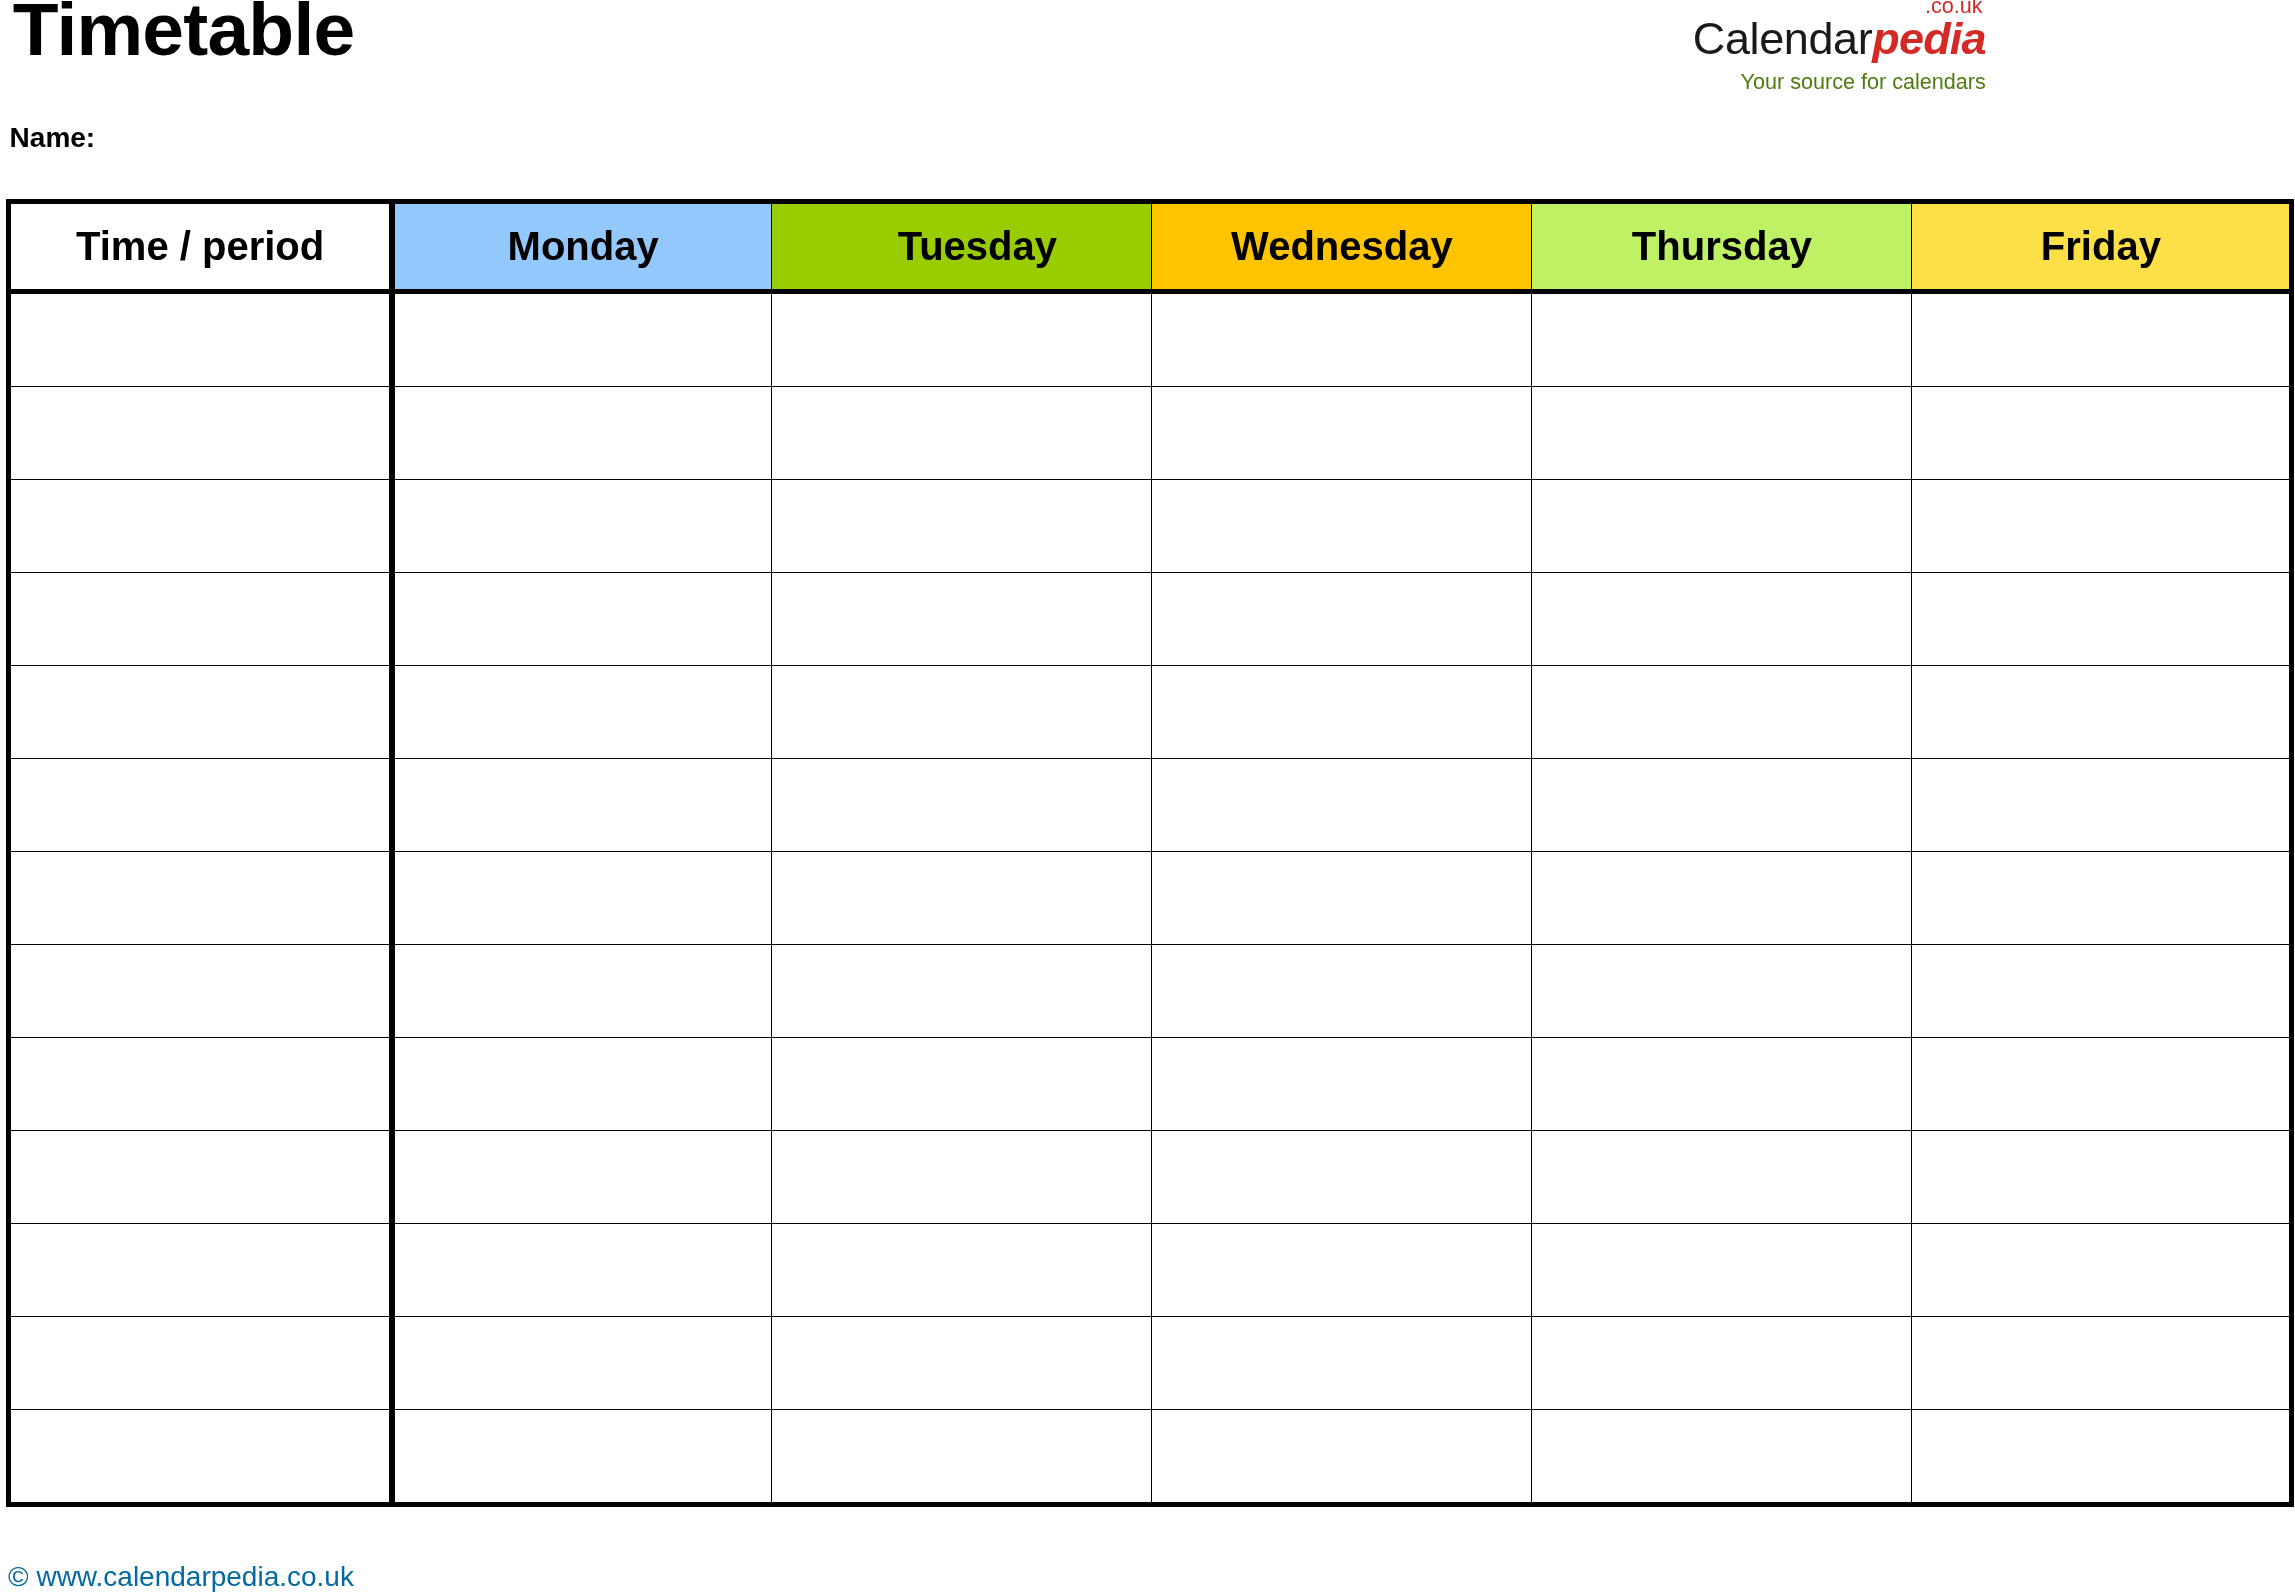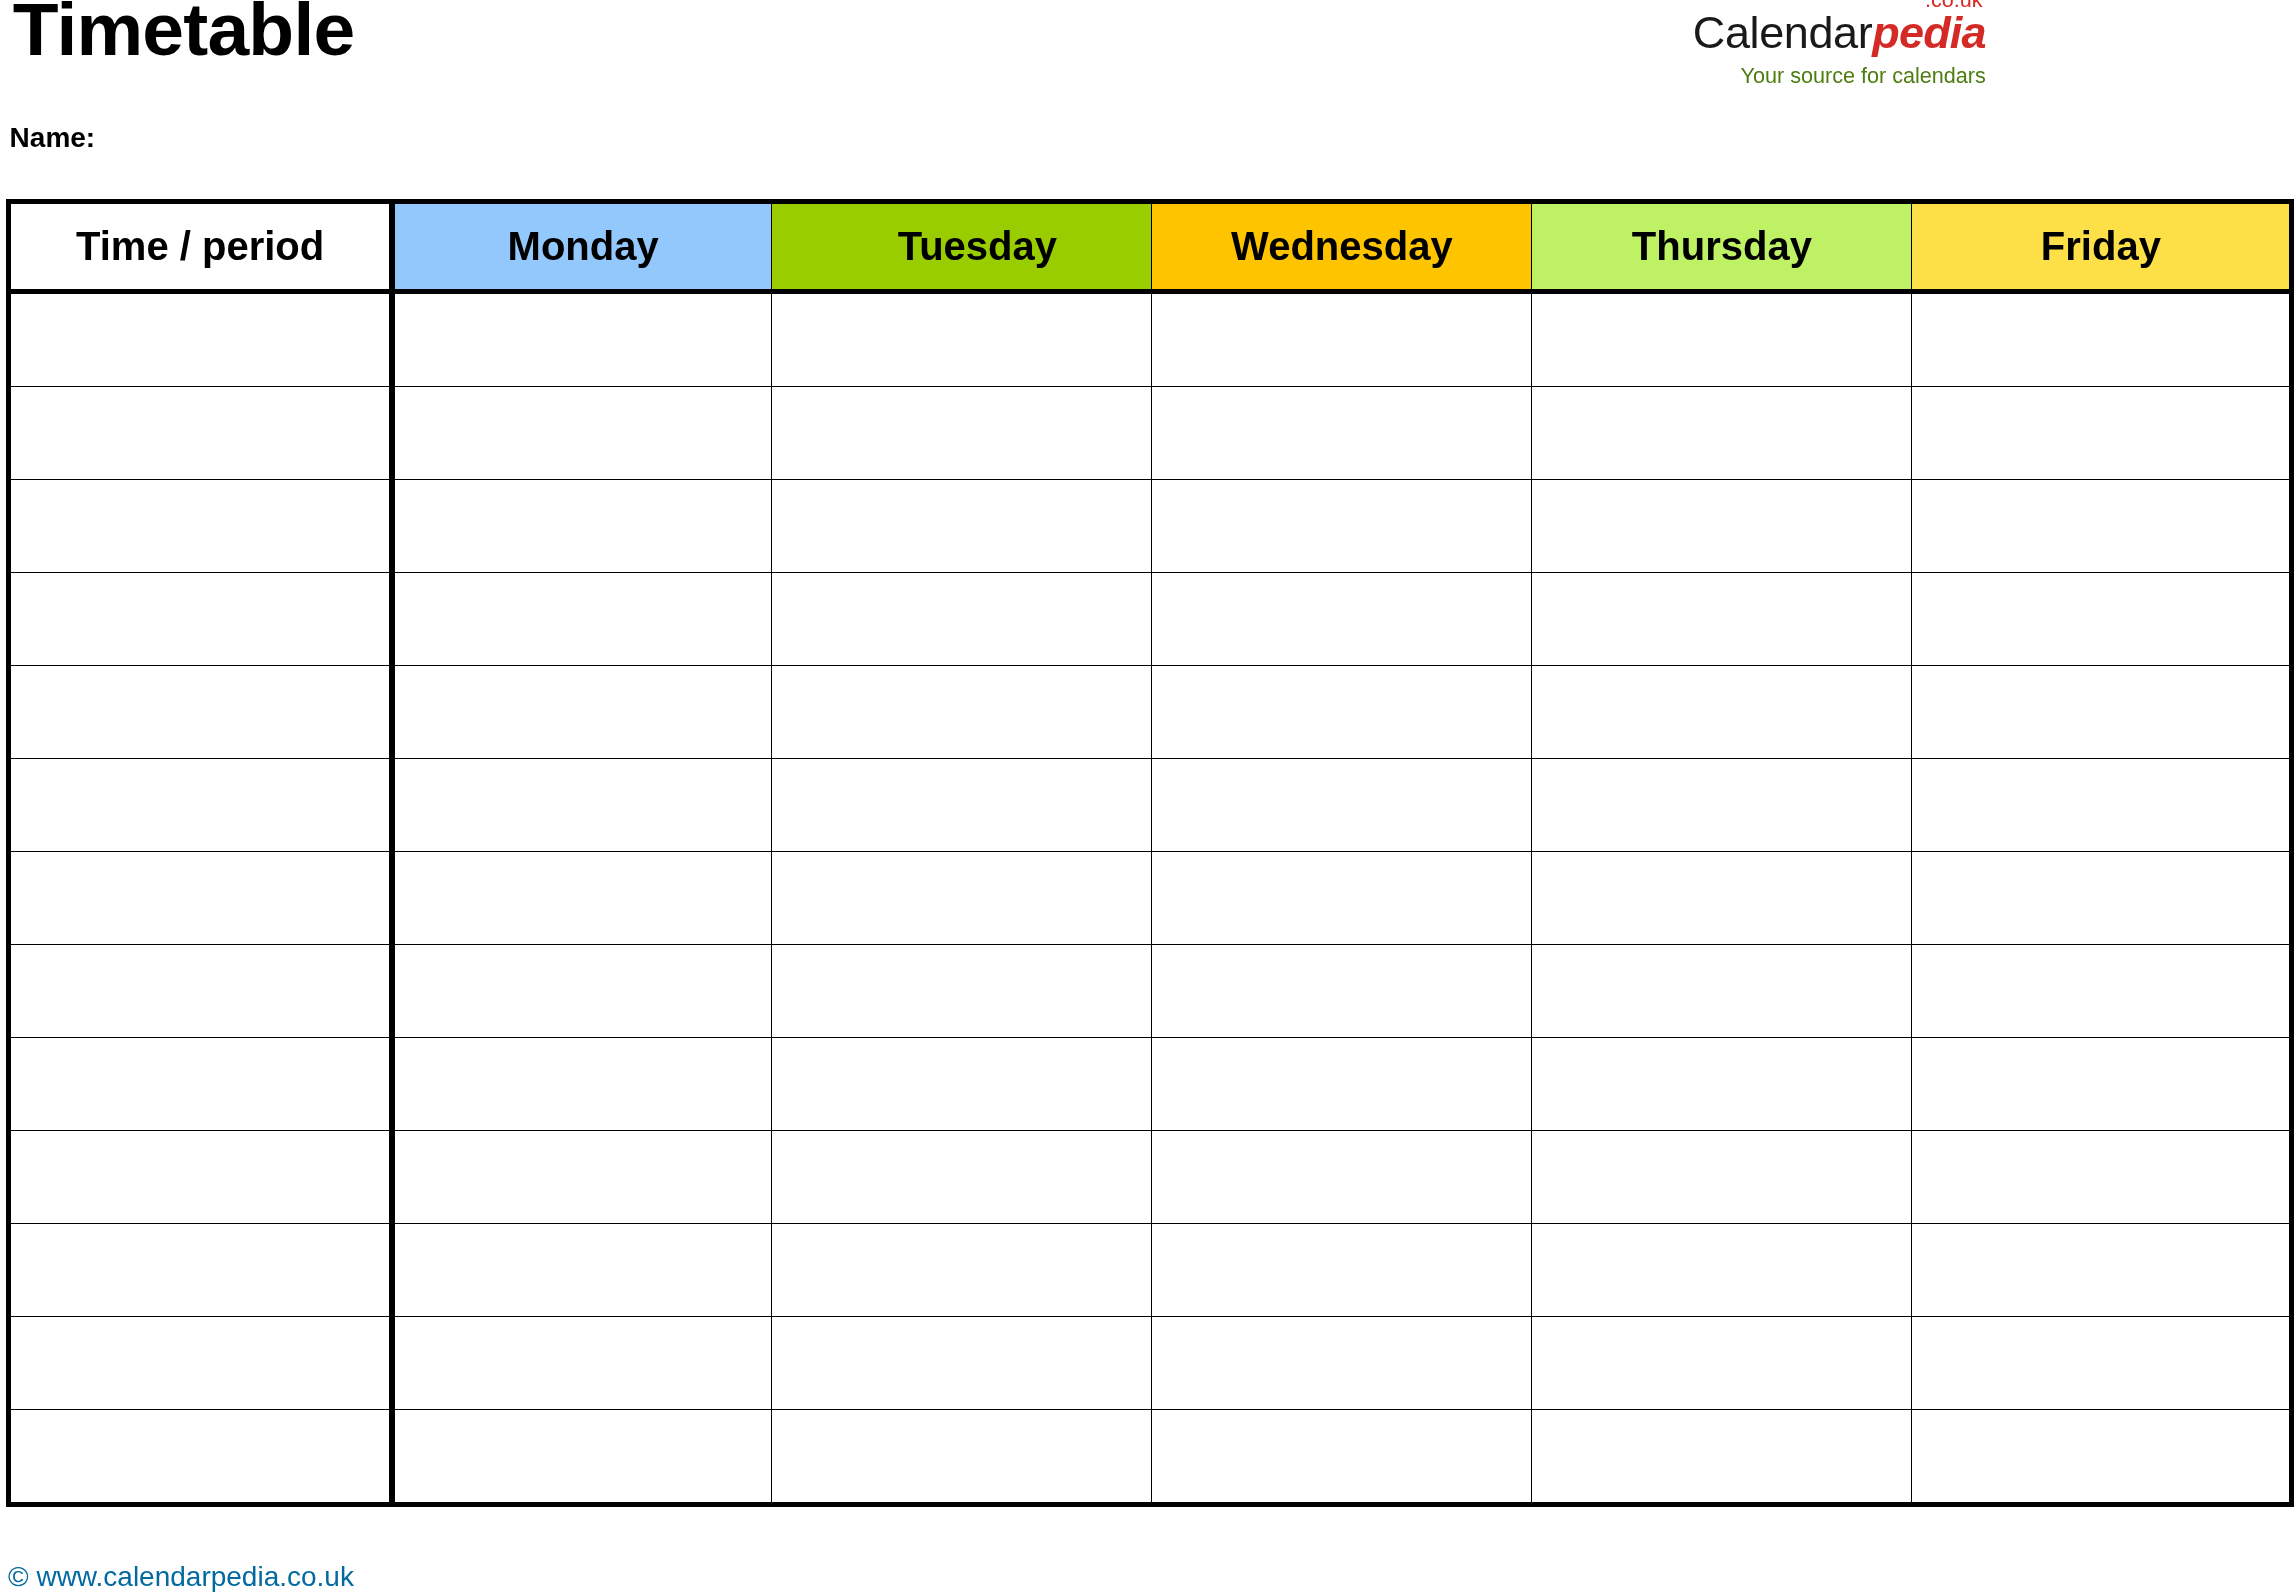--- a/index.html
+++ b/index.html
@@ -37,21 +37,21 @@
     font-size: 75px;
     font-weight: bold;
     letter-spacing: -0.8px;
     line-height: 1.0;
     white-space: nowrap;
   }
 
   .brand {
     position: absolute;
     right: 4.8px;
-    top: 10px;
+    top: 16px;
     text-align: right;
     line-height: 1.0;
   }
   .brand-line {
     font-size: 45px;
     white-space: nowrap;
     position: relative;
     display: block;
   }
   .brand-dark {

